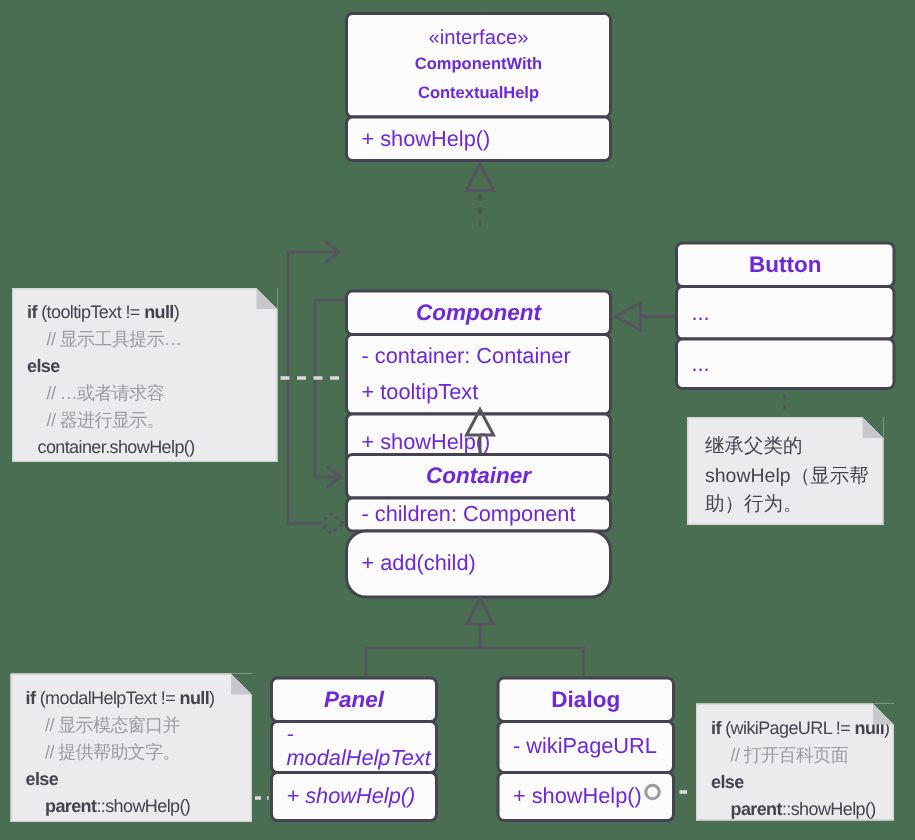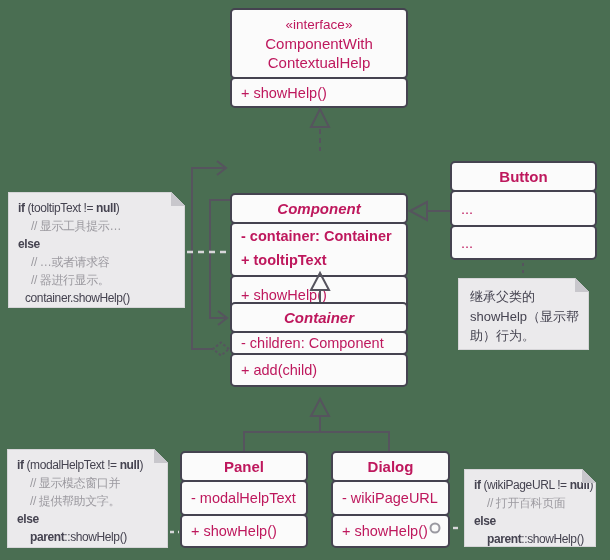--- a/index.html
+++ b/index.html
@@ -2,29 +2,29 @@
 <html><head>
 <meta charset="utf-8">
 <style>
   html,body { margin:0; padding:0; }
   body { width:610px; height:560px; background:#4a6e52; font-family:"Liberation Sans","DejaVu Sans",sans-serif; }
   .canvas { position:relative; width:610px; height:560px; background:#4a6e52; overflow:hidden; }
 
   .overlay { position:absolute; left:0; top:0; width:610px; height:560px; z-index:5; pointer-events:none; }
 
   .uml-box { position:absolute; z-index:2; }
-  .comp { box-sizing:border-box; background:#fbfbfb; border:2px solid #454350; border-radius:5px; color:#be185d; }
+  .comp { box-sizing:border-box; background:#fbfbfb; border:2px solid #454350; border-radius:5px; color:#6d28d9; }
   .comp + .comp { margin-top:-2px; }
   .title-comp { display:flex; flex-direction:column; align-items:center; justify-content:center; }
   .cls-title { font-weight:bold; font-size:15px; }
   .abstract .cls-title { font-style:italic; }
   .stereotype { font-size:13.5px; line-height:19px; }
-  .cls-name { font-weight:normal; font-size:15px; line-height:19px; }
+  .cls-name { font-weight:bold; font-size:11px; line-height:19px; }
   .row { display:flex; align-items:center; padding-left:9px; font-size:14.5px; }
-  .attrs { display:flex; flex-direction:column; padding-left:9px; font-size:14.5px; line-height:24px;font-weight:bold; }
+  .attrs { display:flex; flex-direction:column; justify-content:center; padding-left:9px; font-size:14.5px; line-height:24px; }
 
   .note { position:absolute; z-index:2; box-sizing:border-box; background:#ebeaec; border:1px solid #d6d5d8;
           padding:6px 6px 0 9px; font-size:12px; line-height:18px; letter-spacing:-0.4px; color:#454350; white-space:nowrap; }
   .fold { position:absolute; top:-1px; right:-1px; width:14px; height:14px;
           background:linear-gradient(to left bottom, #4a6e52 49.5%, #c8c7cc 50%); }
   .kw  { font-weight:bold; }
   .cmt { color:#9c9aa0; }
   .ind1 { padding-left:13px; }
   .ind2 { padding-left:7px; }
   .cjknote { font-size:13px; line-height:19.5px; letter-spacing:0; padding:8px 8px 17px 11px; }
@@ -86,24 +86,24 @@
     </div>
     <div class="comp row" style="height:37px;">...</div>
     <div class="comp row" style="height:35px;">...</div>
   </div>
 
   <div class="uml-box abstract" style="left:230px; top:302px; width:178px;">
     <div class="comp title-comp" style="height:31px;">
       <div class="cls-title">Container</div>
     </div>
     <div class="comp row" style="height:24px;">- children: Component</div>
-    <div class="comp row" style="height:34px;">+ add(child)</div>
+    <div class="comp row" style="height:46px;border-radius:14px;">+ add(child)</div>
   </div>
 
-  <div class="uml-box" style="left:180px; top:451px; width:128px;">
+  <div class="uml-box" style="left:180px; top:451px; width:112px;font-style:italic;">
     <div class="comp title-comp" style="height:31px;">
       <div class="cls-title">Panel</div>
     </div>
     <div class="comp row" style="height:36px;">- modalHelpText</div>
     <div class="comp row" style="height:34px;">+ showHelp()</div>
   </div>
 
   <div class="uml-box" style="left:331px; top:451px; width:119px;">
     <div class="comp title-comp" style="height:31px;text-align:center;">
       <div class="cls-title">Dialog</div>

